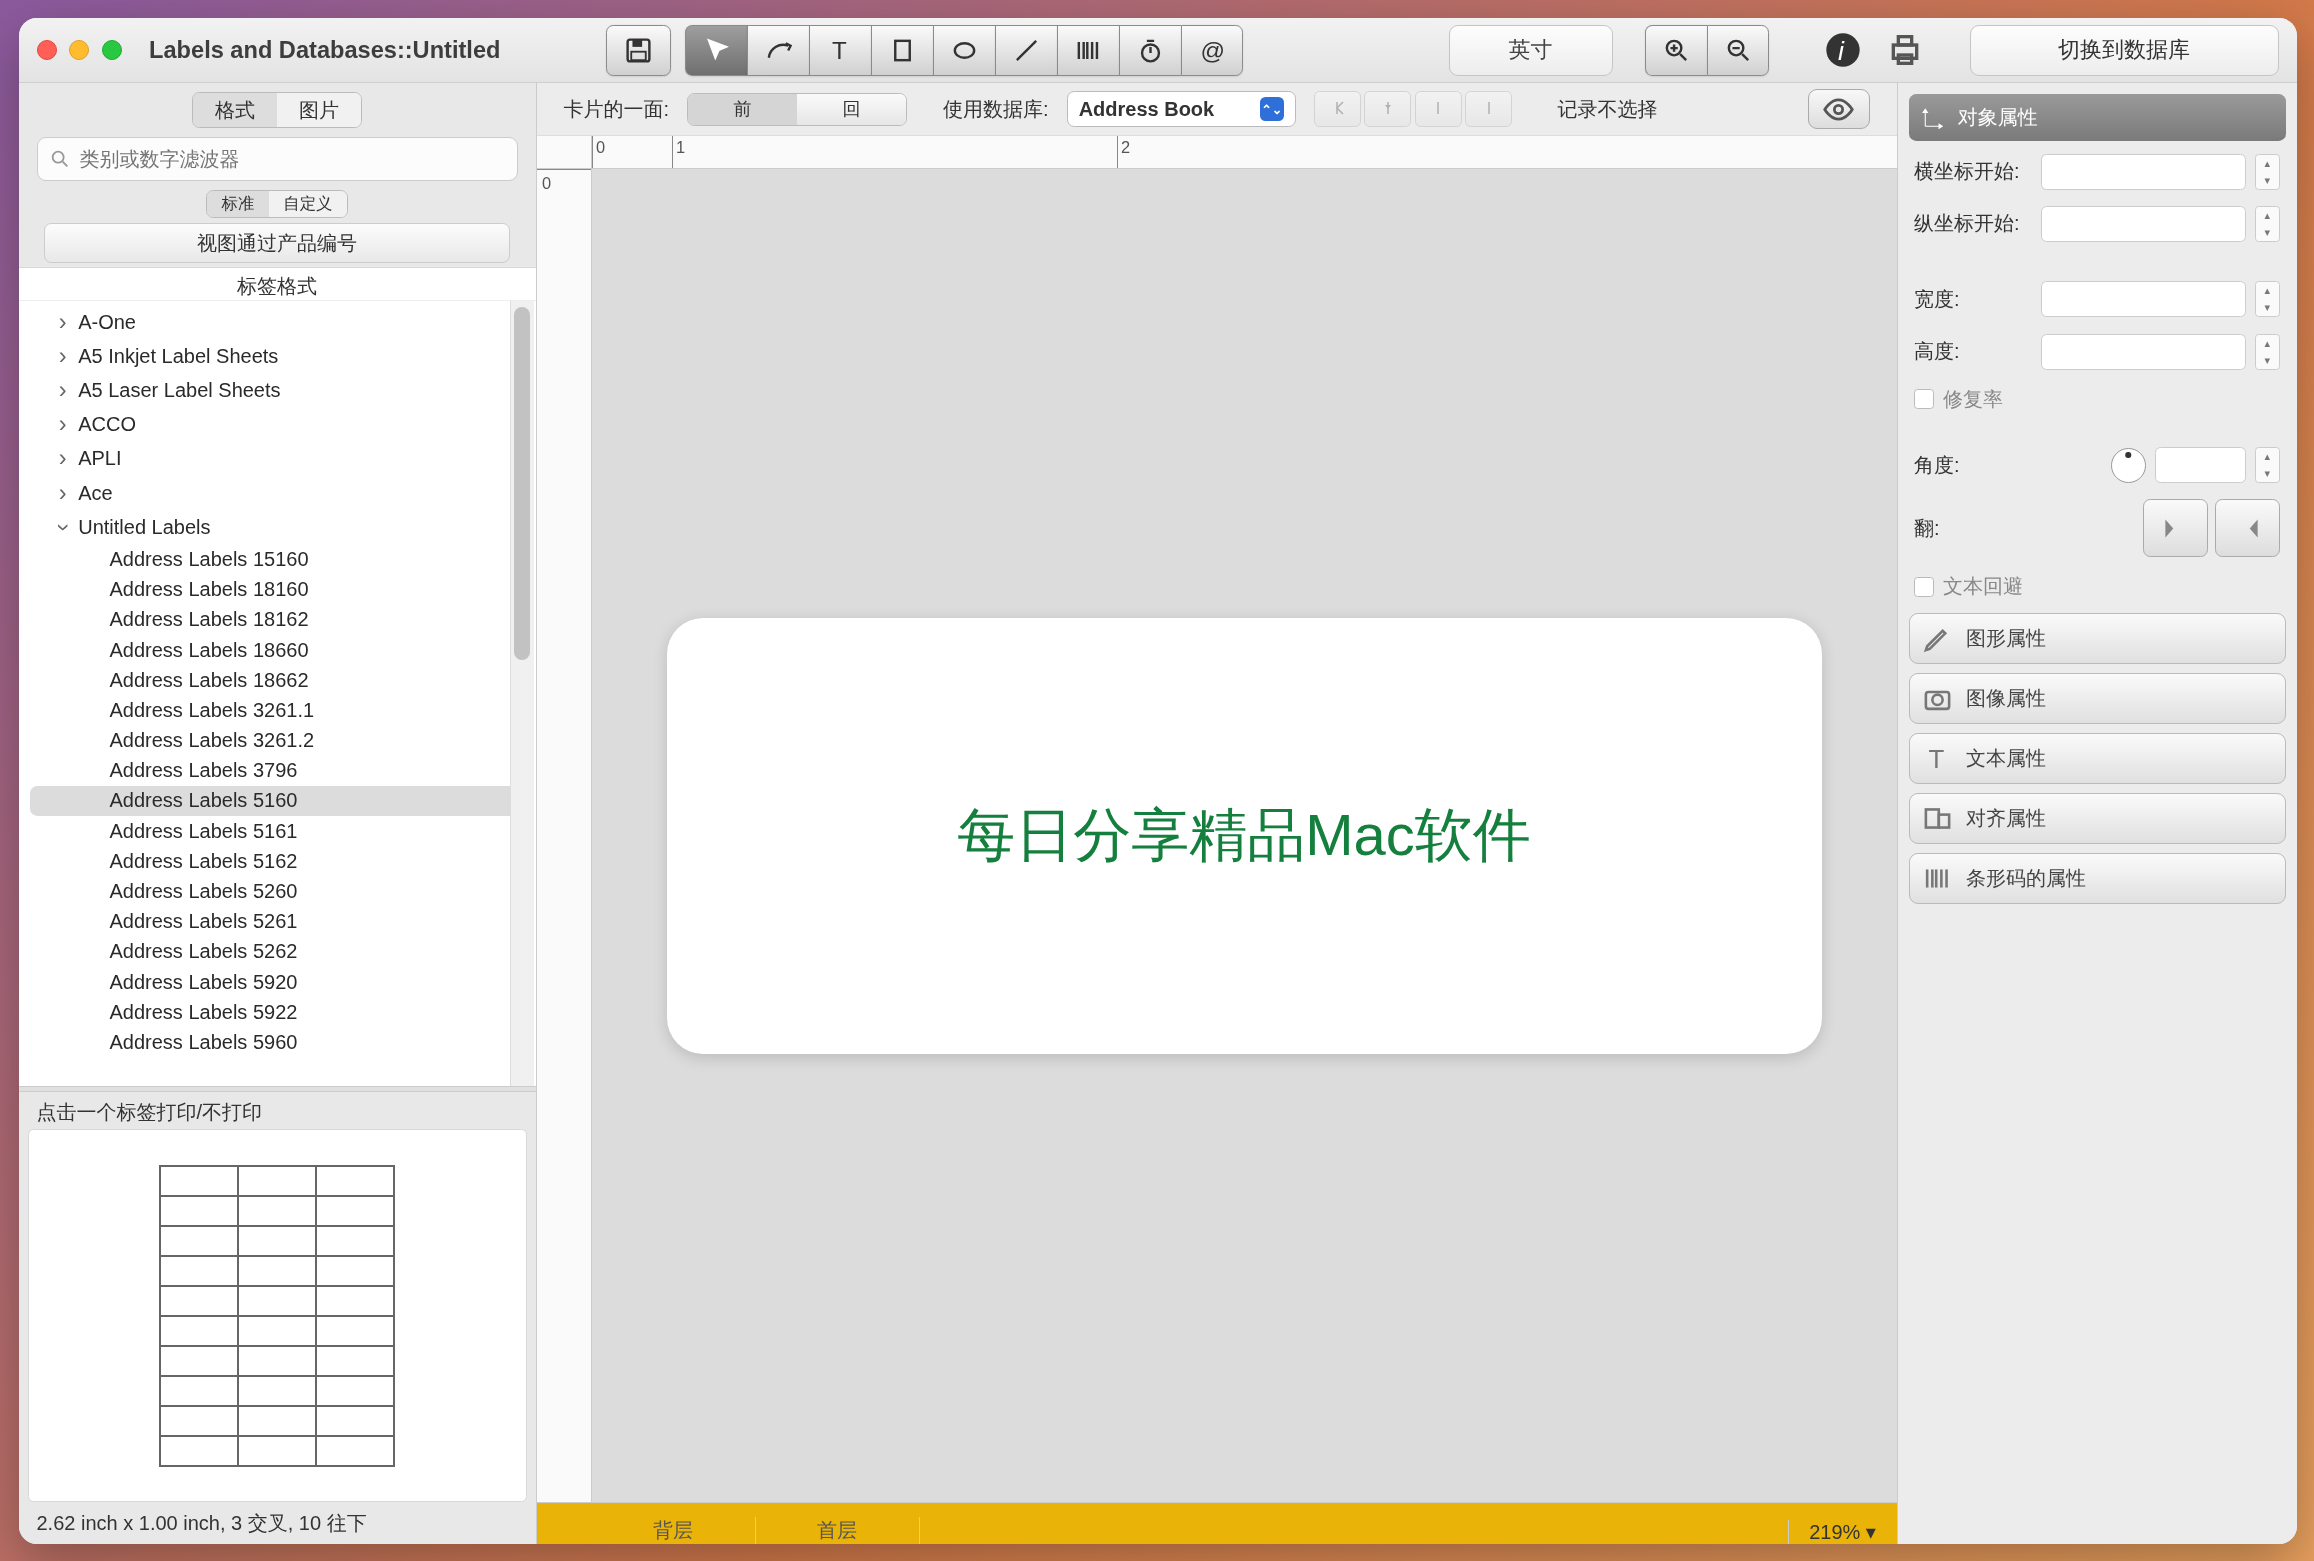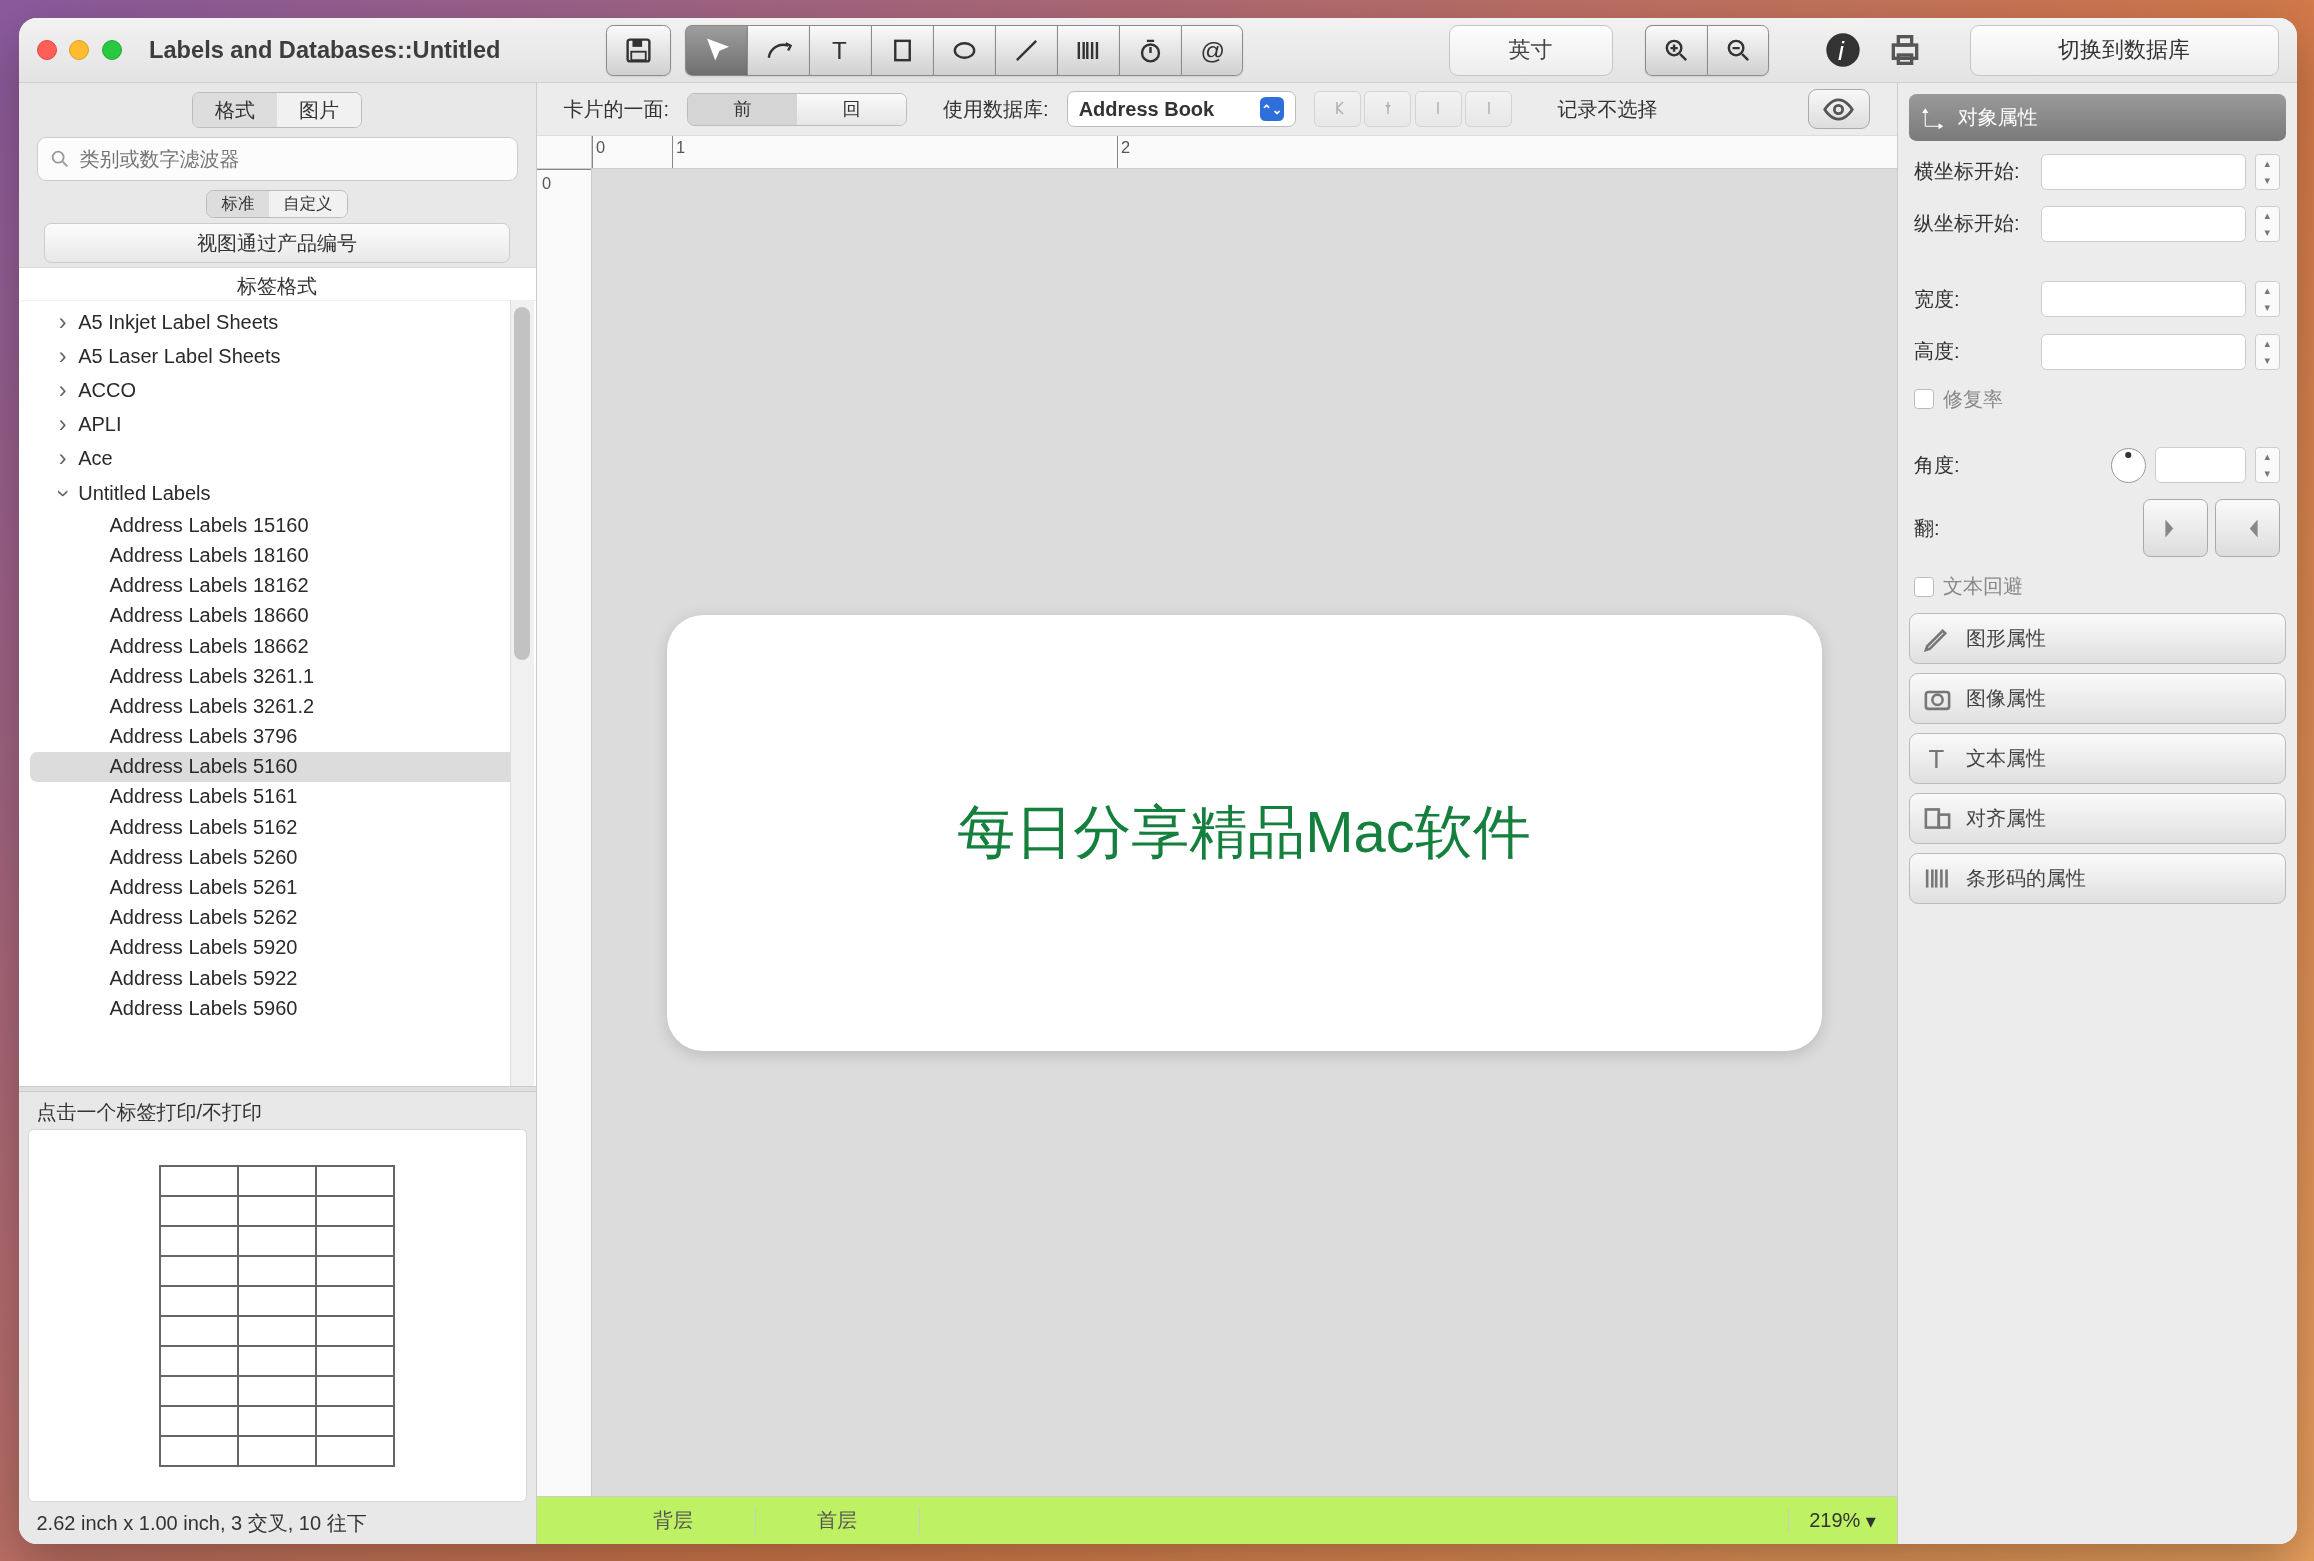--- a/index.html
+++ b/index.html
@@ -64,21 +64,21 @@
 .ruler-corner { position: absolute; top: 0; left: 0; width: 55px; height: 33px; background: #fafafa; border-right: 0.9px solid #ccc; border-bottom: 0.9px solid #ccc; z-index: 2; }
 .ruler-h { position: absolute; top: 0; left: 55px; right: 0; height: 33px; background: #fafafa; border-bottom: 0.9px solid #ccc; z-index: 2; display: flex; align-items: flex-end; }
 .ruler-h .tick { position: relative; border-left: 0.9px solid #888; height: 100%; }
 .ruler-h .num { position: absolute; left: 3.6px; top: 1.8px; font-size: 16.4px; color: #555; }
 .ruler-v { position: absolute; top: 33px; left: 0; bottom: 0; width: 55px; background: #fafafa; border-right: 0.9px solid #ccc; z-index: 2; }
 .ruler-v .tick { position: relative; border-top: 0.9px solid #888; }
 .ruler-v .num { position: absolute; left: 5.5px; top: 3.6px; font-size: 16.4px; color: #555; }
 .canvas { position: absolute; top: 33px; left: 55px; right: 0; bottom: 0; background: #dcdcdc; display: flex; align-items: center; justify-content: center; }
 .label-card { width: 1155px; height: 436px; background: #fff; border-radius: 36px; box-shadow: 0 3.6px 14.5px rgba(0,0,0,0.15); display: flex; align-items: center; justify-content: center; }
 .label-text { font-size: 58px; color: #15803d; font-weight: 500; }
-.center-bottom { height: 48px; display: flex; align-items: center; background: #bef264; border-top: 0.9px solid #ccc; }
+.center-bottom { height: 42px; display: flex; align-items: flex-end; background: #eab308; border-top: 0.9px solid #ccc; }
 .cb-spacer { width: 55px; border-right: 0.9px solid #ccc; }
 .cb-tab { width: 164px; border-right: 0.9px solid #ccc; display: flex; align-items: center; justify-content: center; font-size: 20px; color: #555; }
 .cb-fill { flex: 1; }
 .zoom { width: 109px; border-left: 0.9px solid #ccc; display: flex; align-items: center; justify-content: center; font-size: 20px; color: #333; gap: 5.5px; padding: 0 7.3px; }
 .side-right { width: 400px; background: #ececec; border-left: 0.9px solid #ccc; padding: 11px; display: flex; flex-direction: column; gap: 9px; }
 .panel-hdr { height: 47px; background: linear-gradient(#9a9a9a,#7a7a7a); border-radius: 7.3px; display: flex; align-items: center; padding: 0 12.7px; gap: 11px; color: #fff; font-size: 20px; }
 .prop-row { display: flex; align-items: center; gap: 9px; padding: 3.6px 5.5px; }
 .prop-row label { font-size: 20px; color: #333; width: 118px; }
 .prop-input { flex: 1; height: 36px; background: #fff; border: 0.9px solid #ccc; border-radius: 5.5px; }
 .stepper { width: 25.5px; height: 36px; background: #fafafa; border: 0.9px solid #ccc; border-radius: 3.6px; display: flex; flex-direction: column; }
@@ -229,20 +229,23 @@
           <button class="seg-btn active">标准</button>
           <button class="seg-btn">自定义</button>
         </div>
       </div>
       <div class="view-row">视图通过产品编号</div>
       <div class="label-hdr">标签格式</div>
 
       <div class="tree">
         <div id="tree-cats">
             <div class="tree-item cat">
+              <span>A-One</span>
+            </div>
+            <div class="tree-item cat">
               <span>A5 Inkjet Label Sheets</span>
             </div>
             <div class="tree-item cat">
               <span>A5 Laser Label Sheets</span>
             </div>
             <div class="tree-item cat">
               <span>ACCO</span>
             </div>
             <div class="tree-item cat">
               <span>APLI</span>

